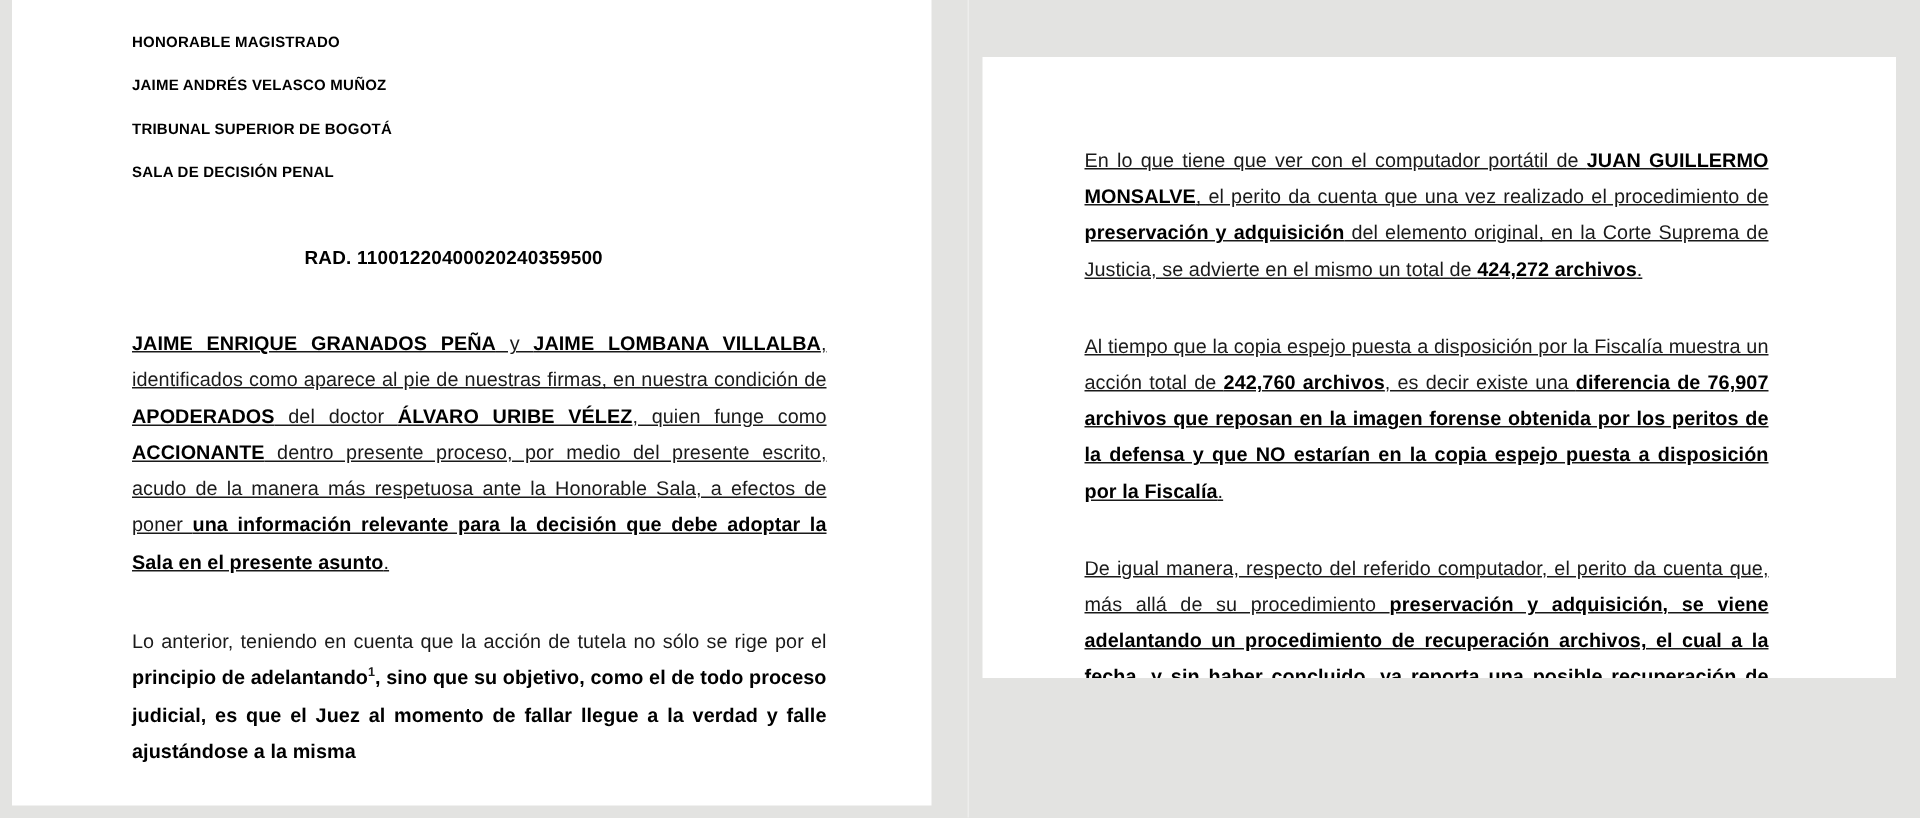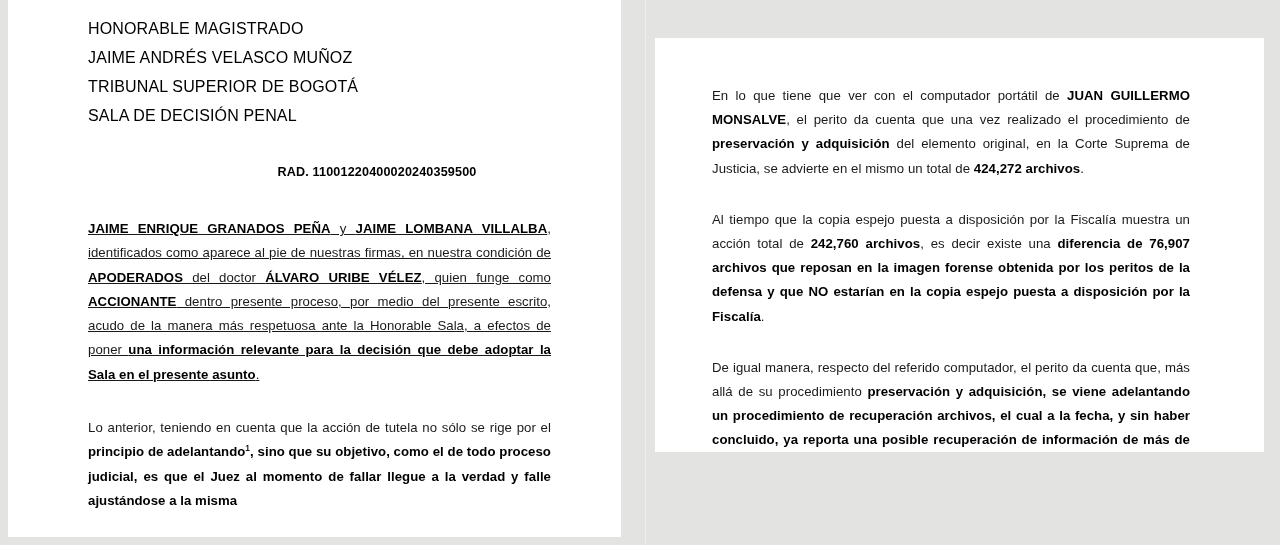--- a/index.html
+++ b/index.html
@@ -47,61 +47,61 @@
     background: #ffffff;
     box-sizing: border-box;
     overflow: hidden;
   }
   .page-right-inner {
     padding: 46px 74px 0 57px;
   }
 
   
   .addressee {
-    font-size: 16px;
-    font-weight: normal;
+    font-size: 10px;
+    font-weight: bold;
     color: #000;
     letter-spacing: 0.15px;
     line-height: 29px;
   }
   .addressee div {
     white-space: nowrap;
   }
 
   .ref-block {
     margin-top: 28px;
     padding-left: 115px;
     font-size: 12.6px;
     font-weight: bold;
     color: #000;
     line-height: 29px;
     letter-spacing: 0.15px;
-    text-align: center;
   }
 
   .body-par {
     font-size: 13.2px;
     color: #1a1a1a;
     line-height: 24.3px;
     text-align: justify;
     margin: 0;
     letter-spacing: 0.05px;
   }
   .par-gap-1 { margin-top: 30px; text-decoration: underline; }
   .par-gap-2 { margin-top: 29px; }
 
   .body-par b { font-weight: bold; color: #000; }
 
   .r-par {
     font-size: 13.2px;
     color: #1a1a1a;
     line-height: 24.2px;
     text-align: justify;
-    margin: 0;
+    margin: 11px;
     letter-spacing: 0.05px;
+    text-decoration: underline;
   }
   .r-par b { font-weight: bold; color: #000; }
   .r-gap { margin-top: 27px; }
 
   sup.fn {
     font-size: 8.4px;
     vertical-align: super;
     line-height: 0;
     font-weight: bold;
   }

